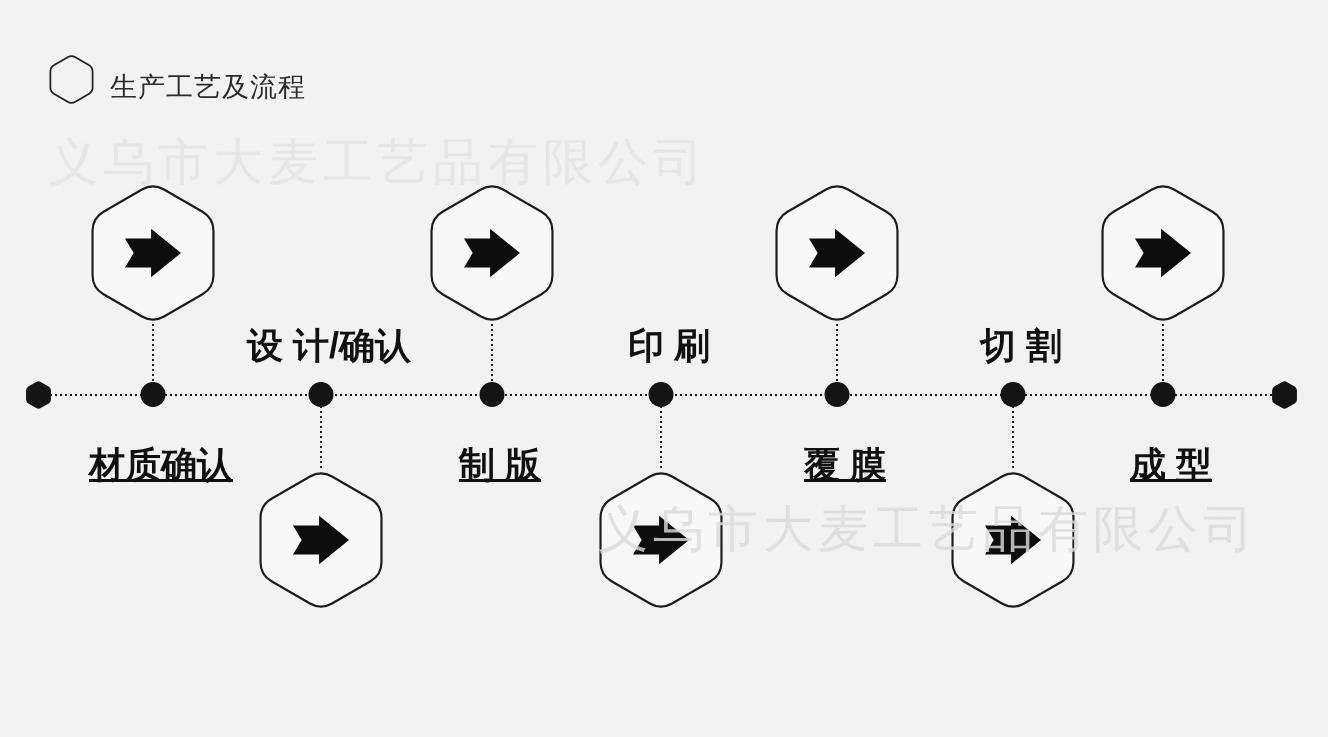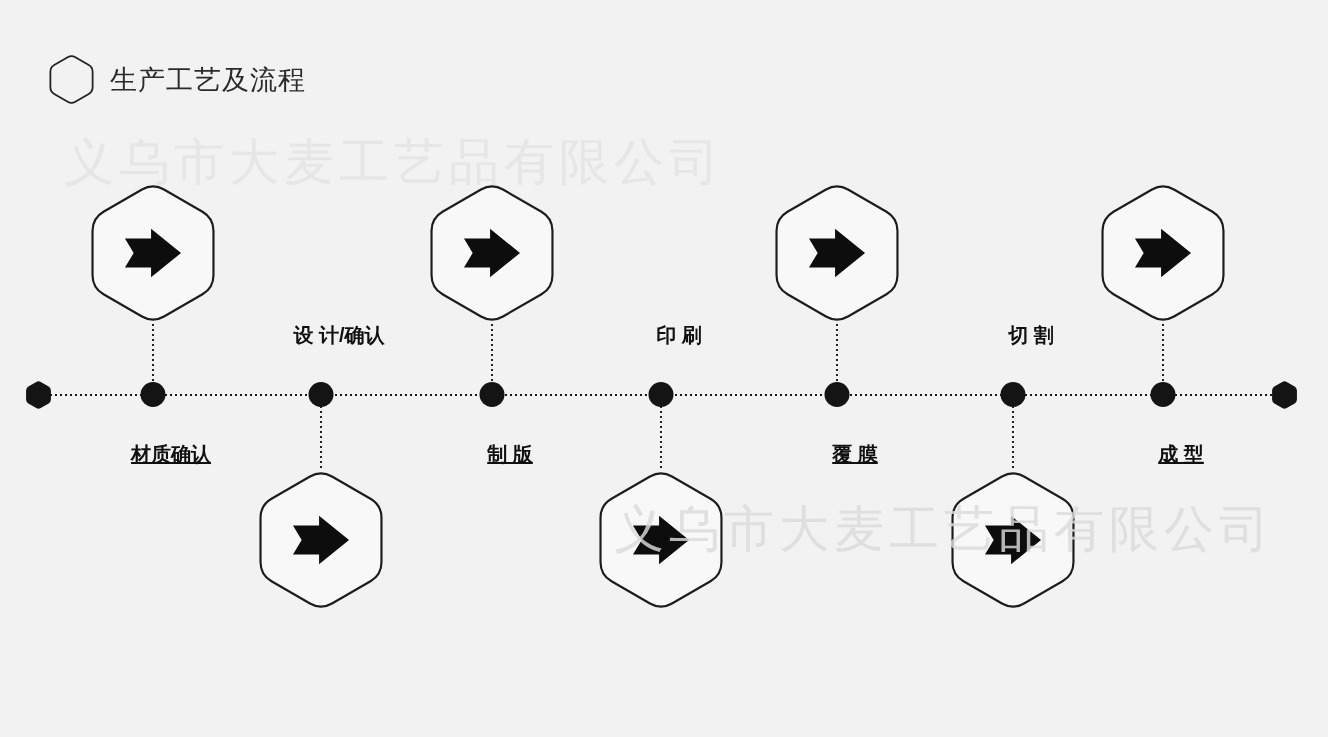--- a/index.html
+++ b/index.html
@@ -1,27 +1,27 @@
 <!DOCTYPE html>
 <html><head>
 <meta charset="utf-8">
 <style>
   html,body{margin:0;padding:0;background:#ddd;}
   .stage{
     position:relative;width:1328px;height:737px;background:#f2f2f2;
     overflow:hidden;font-family:"Liberation Sans","DejaVu Sans",sans-serif;
   }
   
-  .header{position:absolute;left:48px;top:54px;display:flex;align-items:center;gap:15px;z-index:4;font-family:Liberation Serif, serif;}
+  .header{position:absolute;left:48px;top:54px;display:flex;align-items:flex-end;gap:15px;z-index:4;font-family:Liberation Serif, serif;}
   .header .hex-icon{width:47px;height:51px;display:block;}
   .hex-outline{fill:none;stroke:#222;stroke-width:4;}
   .page-title{font-size:27px;letter-spacing:1px;color:#2b2b2b;white-space:nowrap;}
   
   .watermark{position:absolute;font-size:50px;line-height:52px;letter-spacing:5px;
-    white-space:nowrap;pointer-events:none;font-weight:400;margin-left:16px;}
+    white-space:nowrap;pointer-events:none;font-weight:400;}
   .watermark.wm-top{left:48px;top:136px;color:rgba(229,229,229,0.95);z-index:1;}
   .watermark.wm-bottom{left:598px;top:503px;color:rgba(219,219,219,0.82);z-index:9;}
   
   .timeline-line{position:absolute;left:50px;top:394px;width:1228px;height:2px;z-index:2;
     background:repeating-linear-gradient(90deg,#181818 0 2px,transparent 2px 5px);}
   .endpoint{position:absolute;top:380px;width:27px;height:30px;z-index:3;}
   .endpoint.ep-left{left:25px;}
   .endpoint.ep-right{left:1271px;}
   .hex-solid{fill:#141414;stroke:none;}
   
@@ -33,22 +33,22 @@
   .step.hex-above .connector{top:324px;height:60px;}
   .step.hex-below .connector{top:406px;height:63px;}
   .step .hexwrap{position:absolute;left:0;transform:translateX(-50%);width:128px;height:146px;}
   .step.hex-above .hexwrap{top:180px;}
   .step.hex-below .hexwrap{top:467px;}
   .hexwrap .hex-svg{position:absolute;left:0;top:0;width:100%;height:100%;}
   .hex-node{fill:#f8f8f8;stroke:#1c1c1c;stroke-width:1.7;}
   .hexwrap .arrow-svg{position:absolute;left:50%;top:50%;transform:translate(-50%,-50%);
     width:58px;height:51px;}
   .arrow-shape{fill:#0d0d0d;}
-  .step .step-label{position:absolute;left:18px;transform:translateX(-50%);white-space:nowrap;
-    font-weight:700;font-size:20px;color:#101010;}
+  .step .step-label{position:absolute;left:8px;transform:translateX(-50%);white-space:nowrap;
+    font-weight:700;font-size:36px;color:#101010;}
   .step.hex-above .step-label{top:441px;text-decoration:underline;}
   .step.hex-below .step-label{top:322px;}
 </style>
 </head>
 <body>
 
 <svg width="0" height="0" style="position:absolute" aria-hidden="true">
   <defs>
     <path id="hex-shape" d="M58.66 7.5 L88.97 25 Q97.63 30 97.63 40 L97.63 75 Q97.63 85 88.97 90 L58.66 107.5 Q50 112.5 41.34 107.5 L11.03 90 Q2.37 85 2.37 75 L2.37 40 Q2.37 30 11.03 25 L41.34 7.5 Q50 2.5 58.66 7.5 Z"></path>
     <polygon id="arrow-def" points="1,11 28,11 28,1 59,26 28,51 28,41 1,41 10,26"></polygon>

